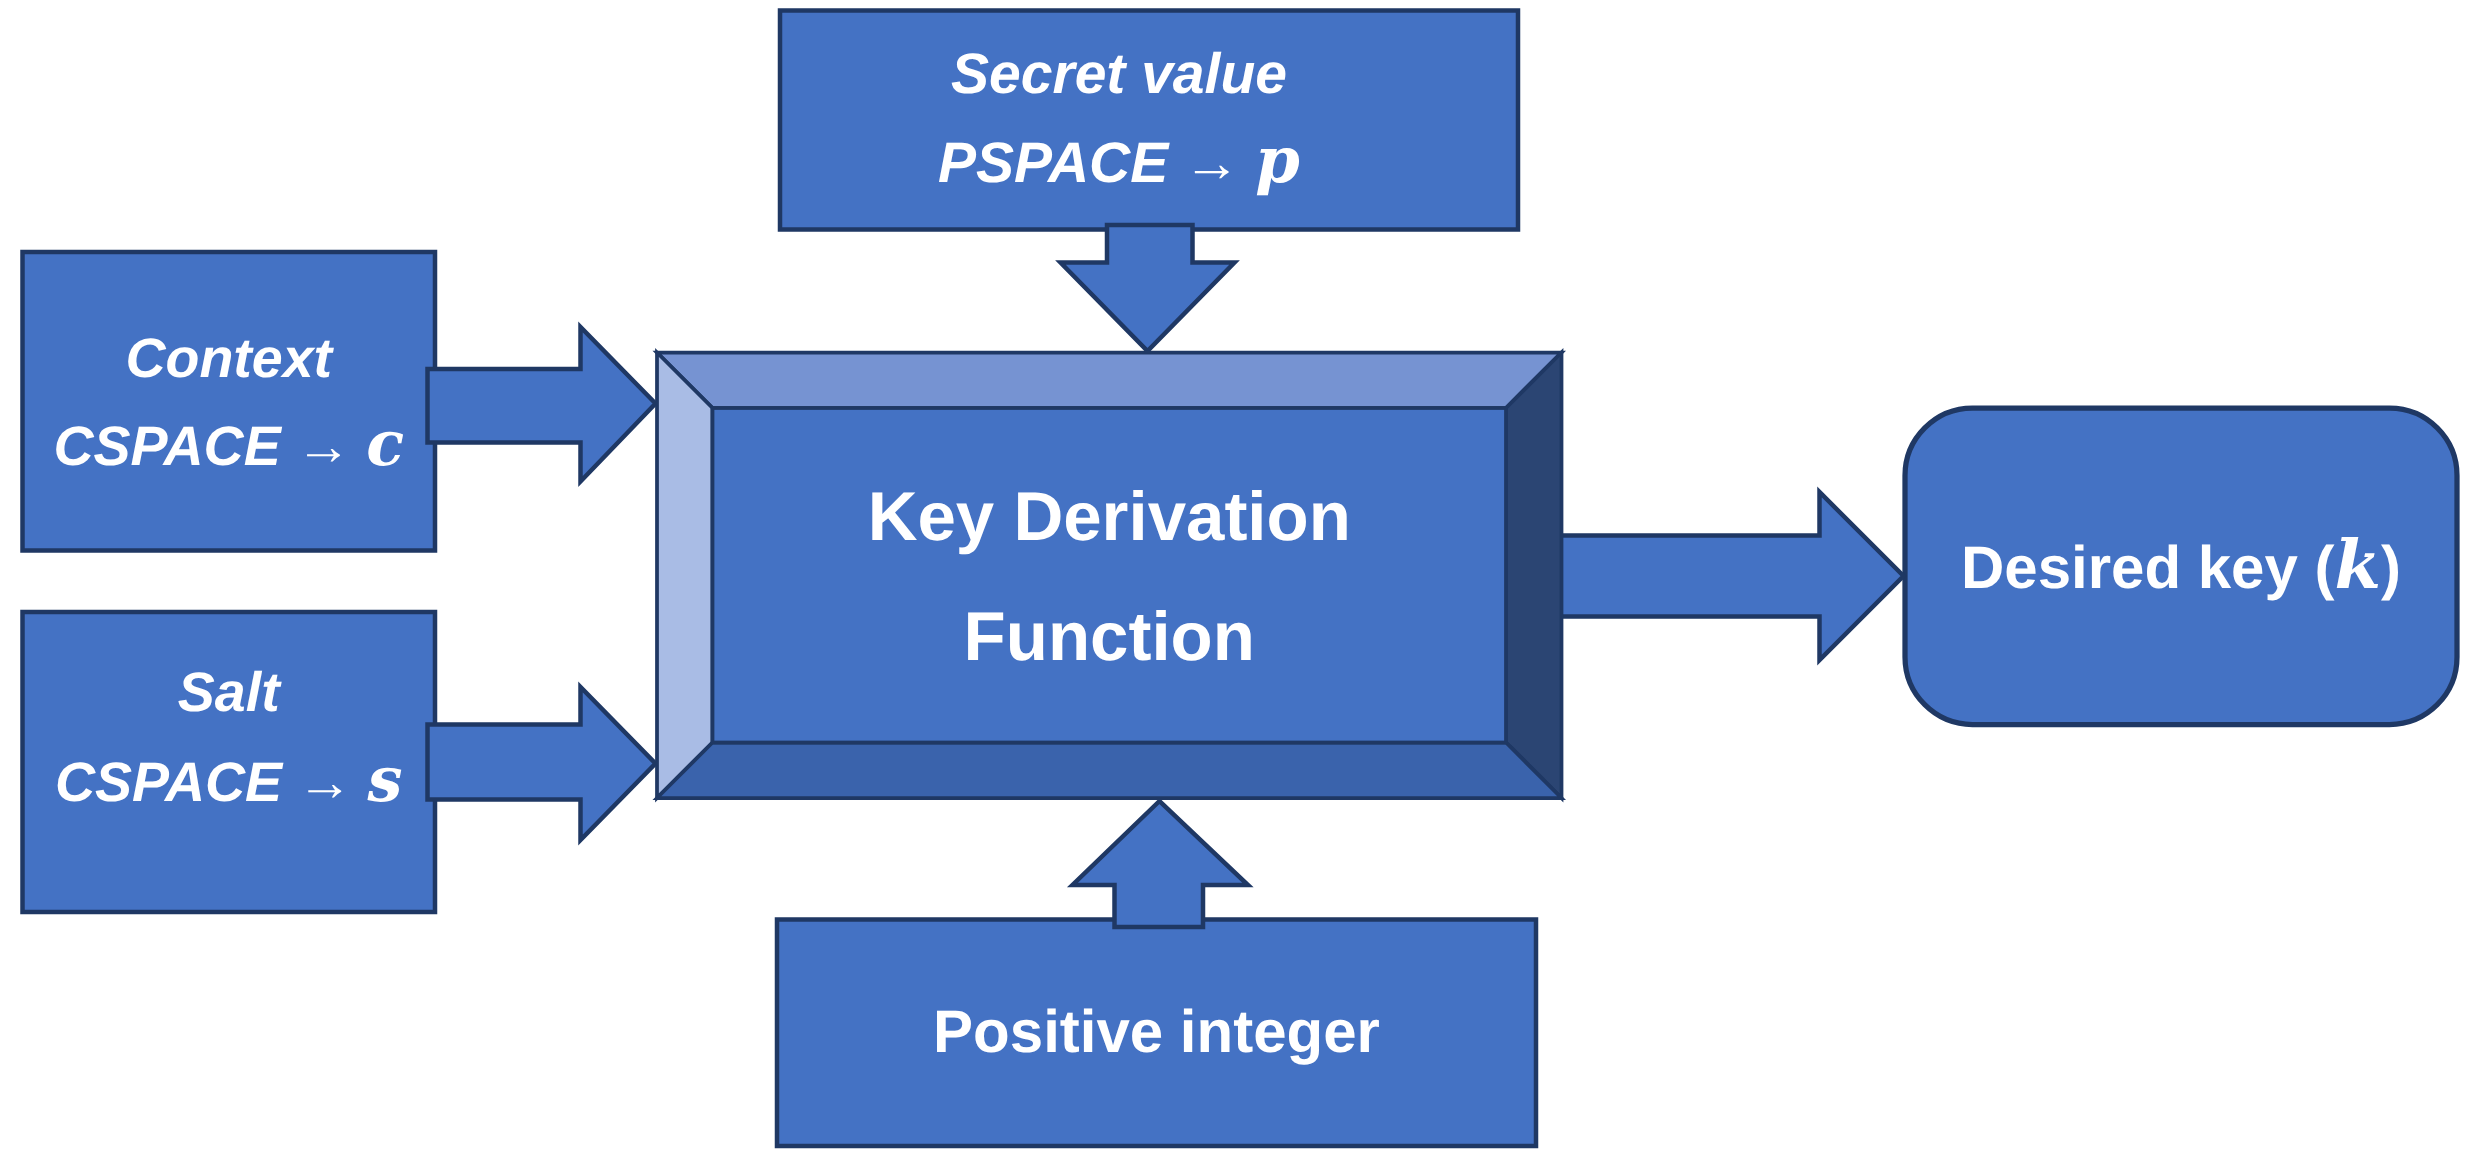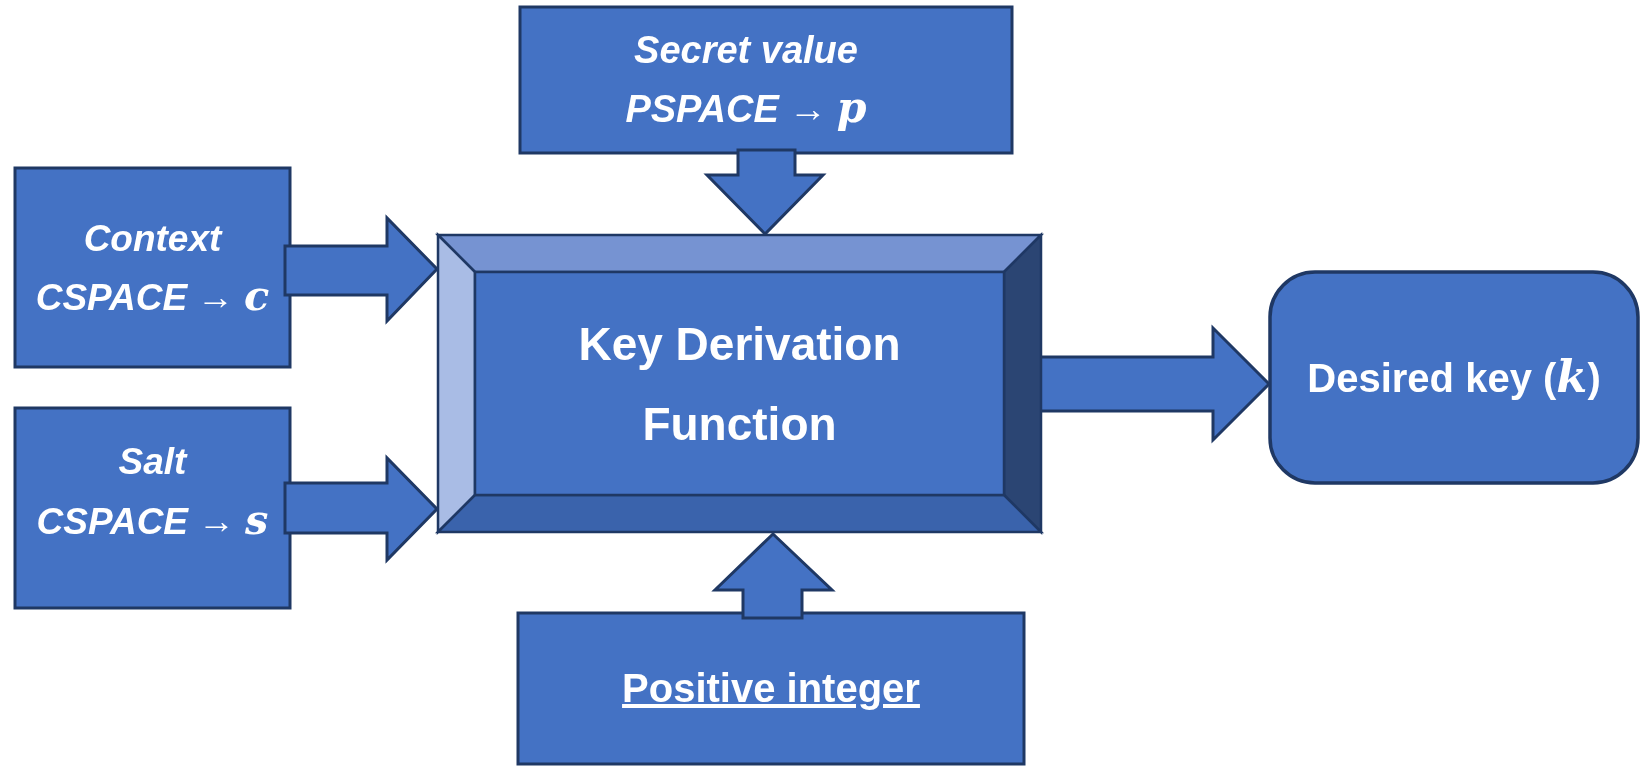--- a/index.html
+++ b/index.html
@@ -43,21 +43,21 @@
     font-style: normal;
     font-weight: 400;
     font-size: 1.18em;
   }
   
   .lbl-secret  { left: 520px;  top: 7px;   width: 452px; height: 146px; font-size: 38px; line-height: 57px; }
   .lbl-context { left: 15px;   top: 168px; width: 275px; height: 199px; font-size: 37px; line-height: 57px; }
   .lbl-salt    { left: 15px;   top: 408px; width: 275px; height: 168px; font-size: 37px; line-height: 58px; }
   .lbl-kdf     { left: 475px;  top: 272px; width: 529px; height: 223px; font-size: 46px; line-height: 80px; font-style: normal; text-align: center; }
   .lbl-desired { left: 1270px; top: 272px; width: 368px; height: 211px; font-size: 40px; line-height: 48px; font-style: normal; }
-  .lbl-length  { left: 518px;  top: 613px; width: 506px; height: 151px; font-size: 40px; line-height: 57px; font-style: normal; text-decoration: underline; }
+  .lbl-length  { left: 518px;  top: 613px; width: 506px; height: 151px; font-size: 40px; line-height: 57px; font-style: normal; }
 </style>
 </head>
 <body>
 
 <div class="canvas">
 
   <svg width="1646" height="780" viewBox="0 0 1646 780">
 
     <rect x="520" y="7" width="492" height="146" stroke-width="3" fill="#4472C4" stroke="#1F3864"></rect>
     <rect x="15" y="168" width="275" height="199" stroke-width="3" fill="#4472C4" stroke="#1F3864"></rect>

